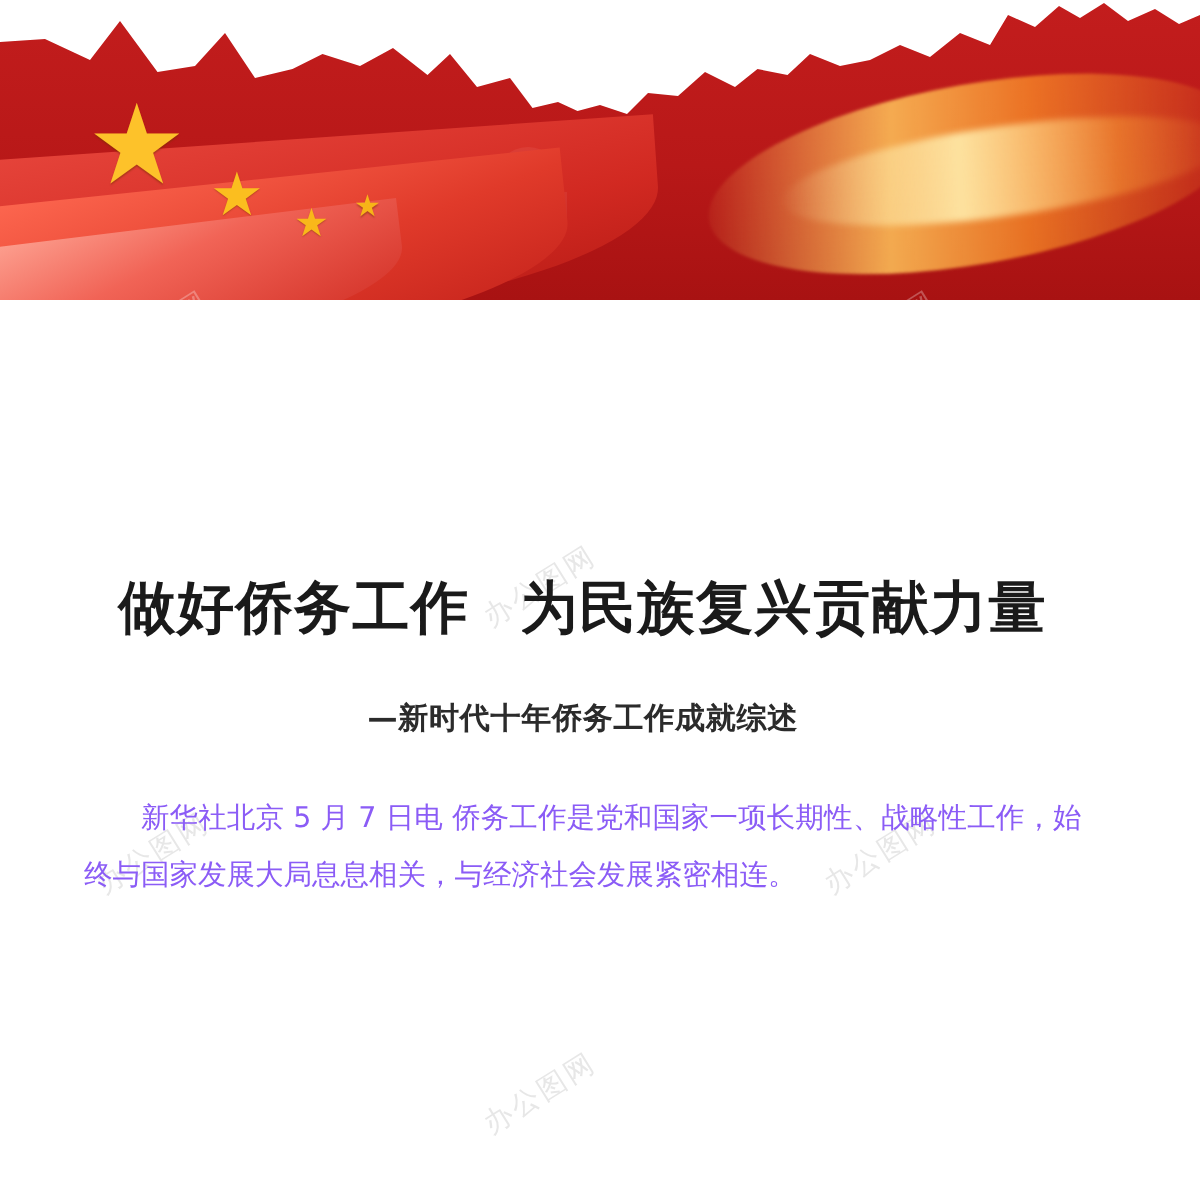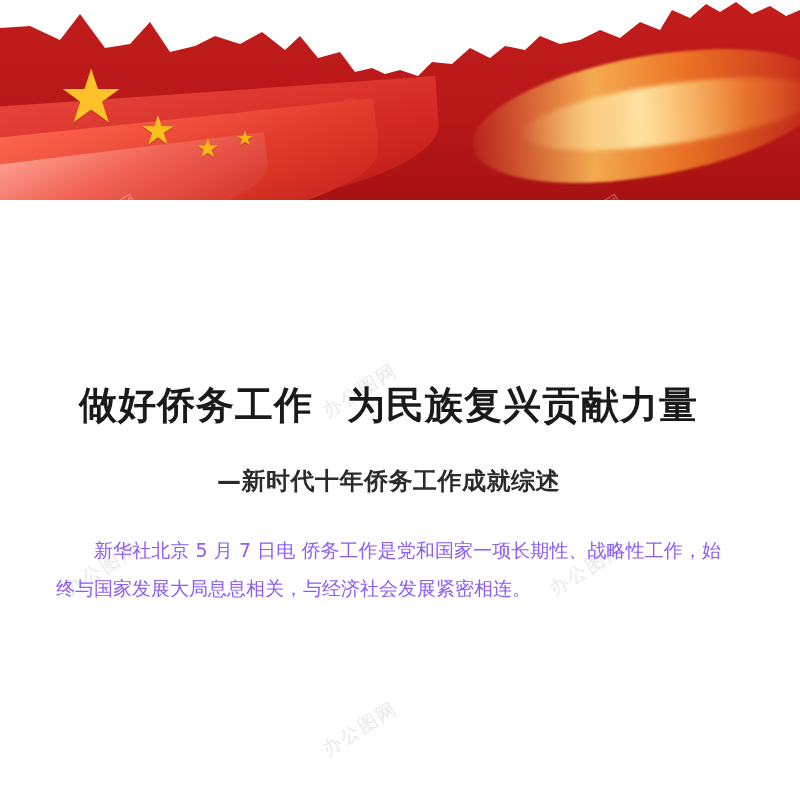--- a/index.html
+++ b/index.html
@@ -156,21 +156,21 @@
     font-size: 38px;
     font-weight: bold;
     color: #1a1a1a;
     letter-spacing: 1px;
     font-family: "DejaVu Sans", "Liberation Sans", sans-serif;
   }
   .headline .gap { display: inline-block; width: 34px; }
   .subhead {
     margin-top: 34px;
     text-align: center;
-    font-size: 24px;
+    font-size: 20px;
     font-weight: bold;
     color: #2b2b2b;
     letter-spacing: .5px;
     font-family: "DejaVu Sans", "Liberation Sans", sans-serif;
   }
   .para {
     margin-top: 34px;
     font-size: 19px;
     line-height: 2;
     color: #8b5cf6;

